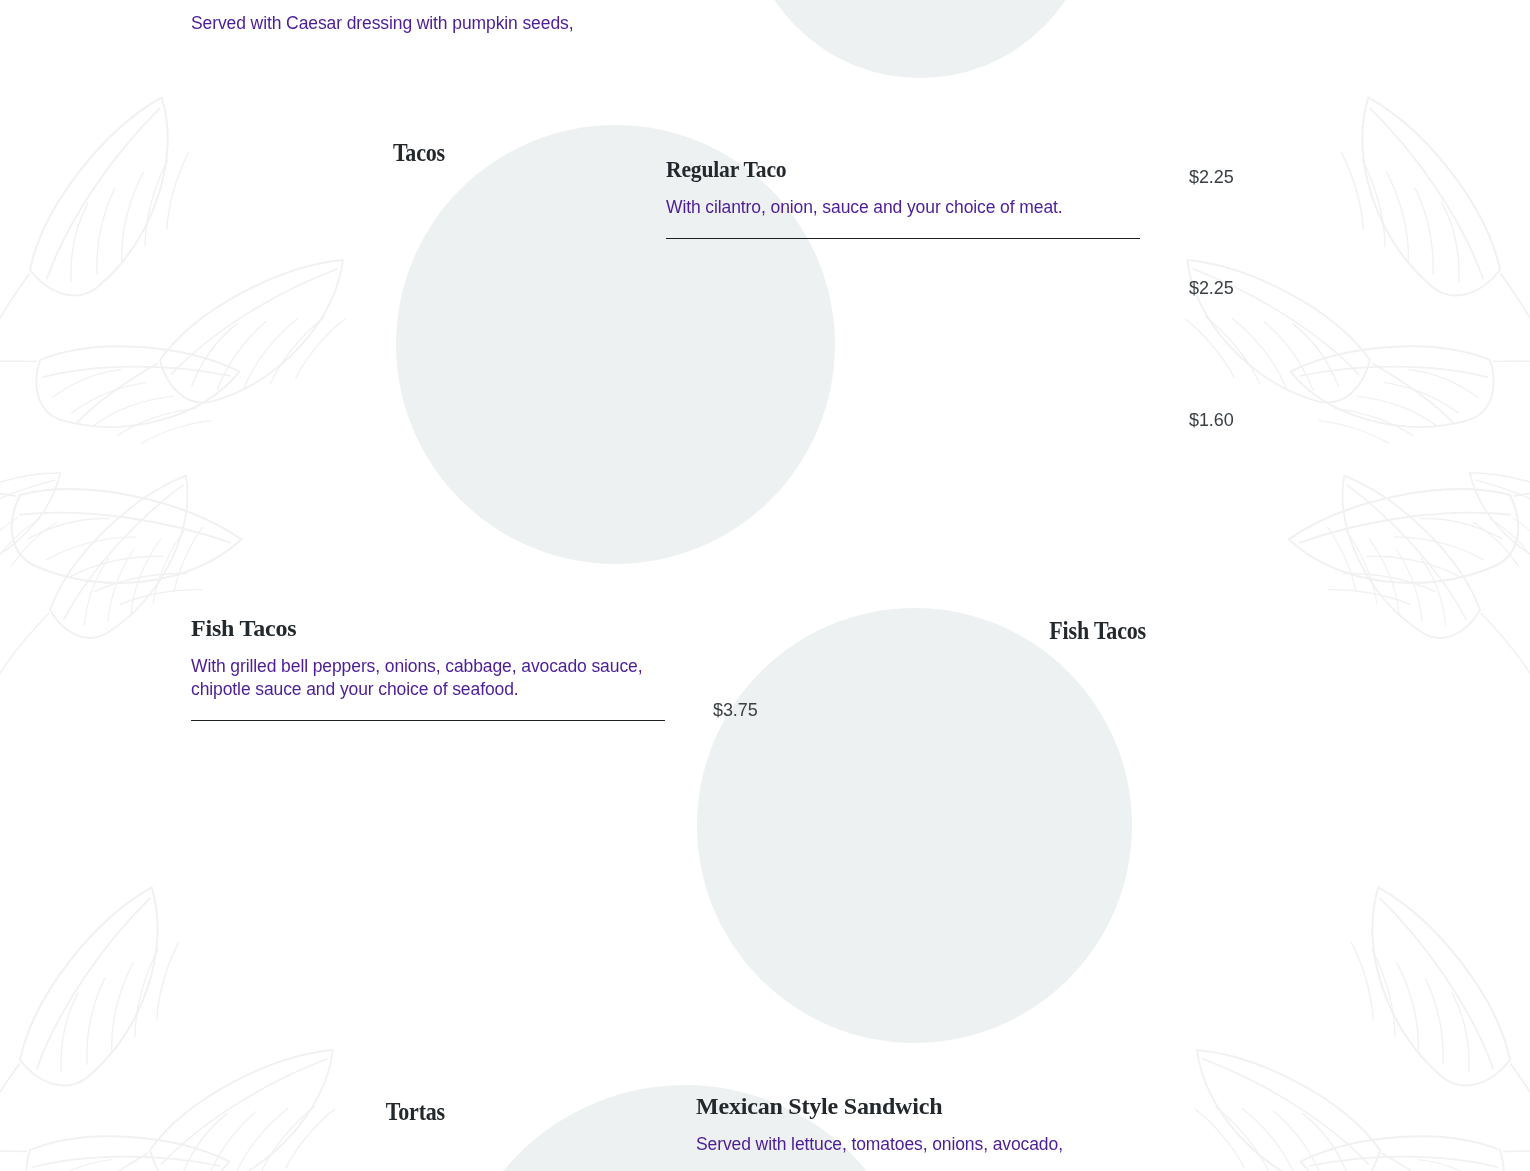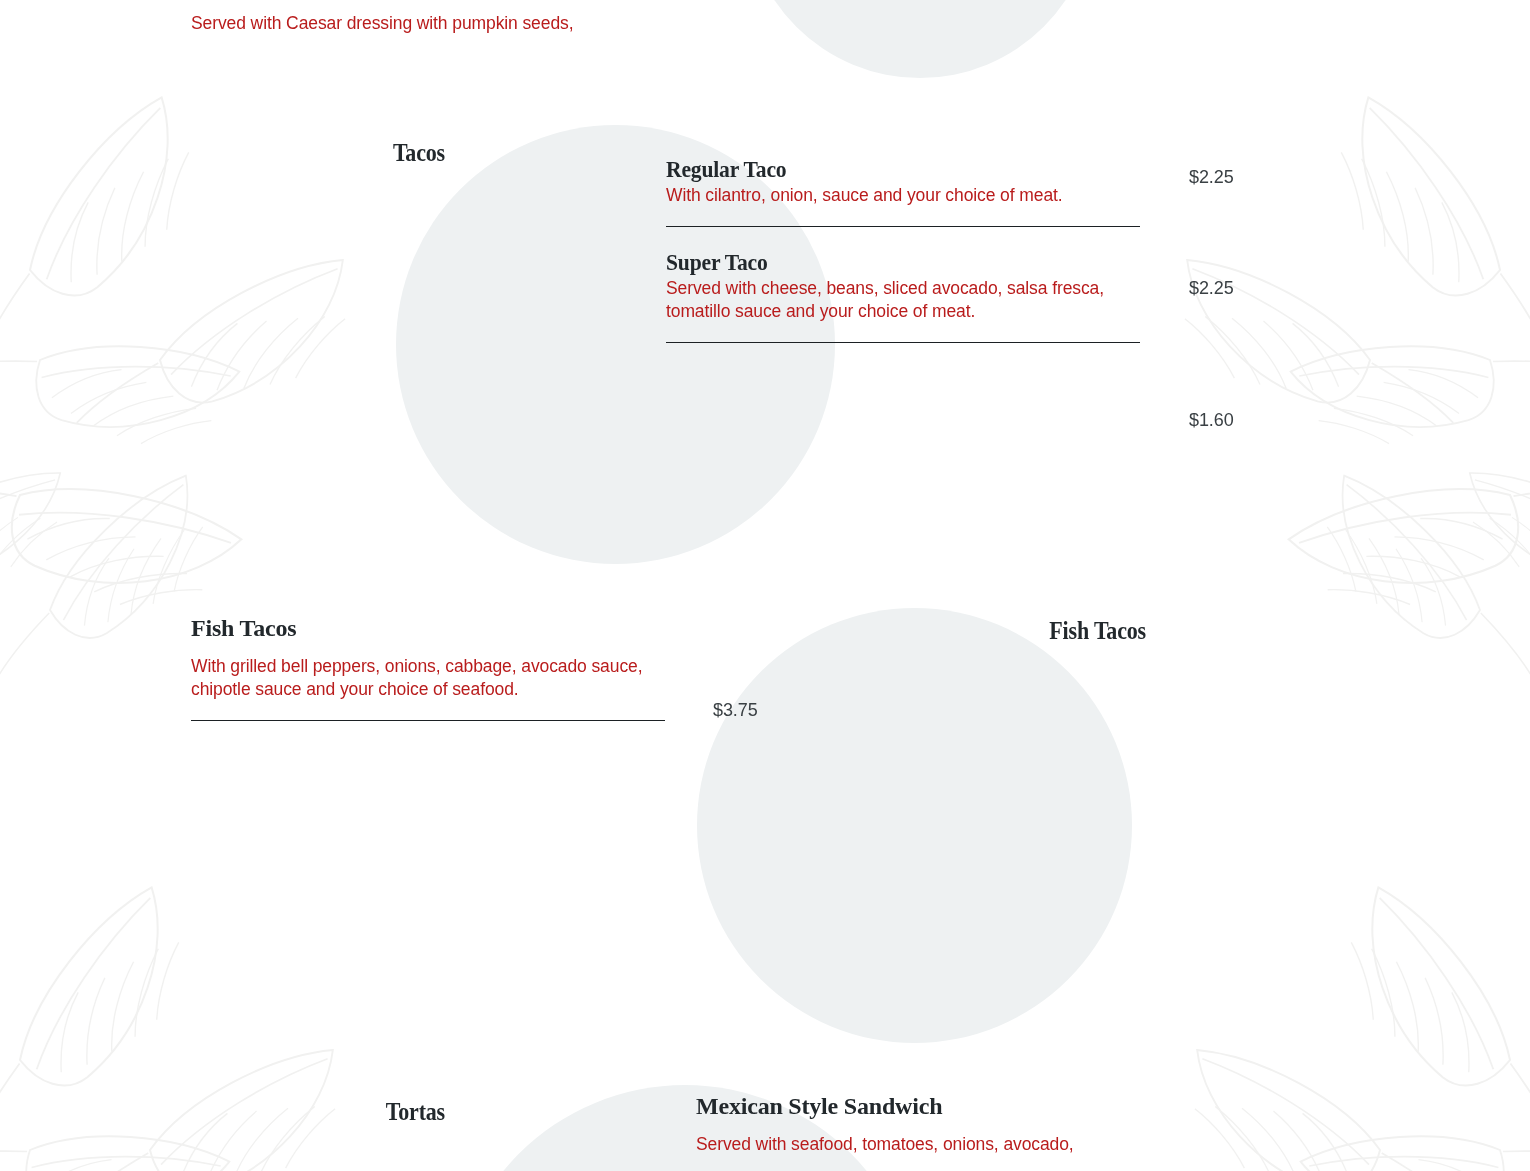--- a/index.html
+++ b/index.html
@@ -44,41 +44,41 @@
     color:#22282c;
     letter-spacing:-0.2px;
     transform:scaleX(0.9);
     transform-origin:left center;
     white-space:nowrap;
   }
 
   .item-desc {
     font-size:17.5px;
     line-height:23px;
-    color:#b91c1c;
+    color:#4c1d95;
     letter-spacing:-0.1px;
   }
 
   .divider { height:0; border-top:1.4px solid #1c2124; }
 
   .price {
     font-size:18px;
     color:#3a4044;
     letter-spacing:-0.1px;
     white-space:nowrap;
   }
 
   
   #orphan-desc  { left:191px; top:12px;  width:640px; }
 
   #label-tacos  { left:255px; top:139px; width:190px; text-align:right; }
   #col-tacos    { left:666px; top:134px; width:474px; }
 
   .taco-row .item-name { display:block; }
-  .taco-row .item-desc { margin-top:1px; }
+  .taco-row .item-desc { margin-top:13px; }
   .taco-row .divider   { margin-top:0; }
 
   #price-1 { left:1189px; top:167px; }
   #price-2 { left:1189px; top:278px; }
   #price-3 { left:1189px; top:410px; }
 
   #block-fish-left { left:191px; top:615px; width:474px; }
   #label-fish-right{ left:955px; top:617px; width:191px; text-align:right; }
   #price-fish      { left:713px; top:700px; }
 
@@ -141,25 +141,20 @@
 
   <div class="content" id="col-tacos">
 
 
     <div class="taco-row" style="margin-top:22px;">
       <span class="item-name">Regular Taco</span>
       <div class="item-desc">With cilantro, onion, sauce and your choice of meat.</div>
       <div class="divider" style="margin-top:19px;"></div>
     </div>
 
-    <div class="taco-row" style="margin-top:22px;">
-      <span class="item-name">Super Taco</span>
-      <div class="item-desc">Served with cheese, beans, sliced avocado, salsa fresca, tomatillo sauce and your choice of meat.</div>
-      <div class="divider" style="margin-top:19px;"></div>
-    </div>
   </div>
 
   <div class="content price" id="price-1">$2.25</div>
   <div class="content price" id="price-2">$2.25</div>
   <div class="content price" id="price-3">$1.60</div>
 
   <div class="content" id="block-fish-left">
     <div>
       <span class="item-name">Fish Tacos</span>
       <div class="item-desc" style="margin-top:13px;">With grilled bell peppers, onions, cabbage, avocado sauce, chipotle sauce and your choice of seafood.</div>
@@ -169,17 +164,17 @@
 
   <div class="content sec-label" id="label-fish-right">Fish Tacos</div>
 
   <div class="content price" id="price-fish">$3.75</div>
 
   <div class="content sec-label" id="label-tortas">Tortas</div>
 
   <div class="content" id="col-tortas">
     <div>
       <span class="item-name">Mexican Style Sandwich</span>
-      <div class="item-desc">Served with seafood, tomatoes, onions, avocado,</div>
+      <div class="item-desc">Served with lettuce, tomatoes, onions, avocado,</div>
     </div>
   </div>
 
 </div>
 
 </body></html>

